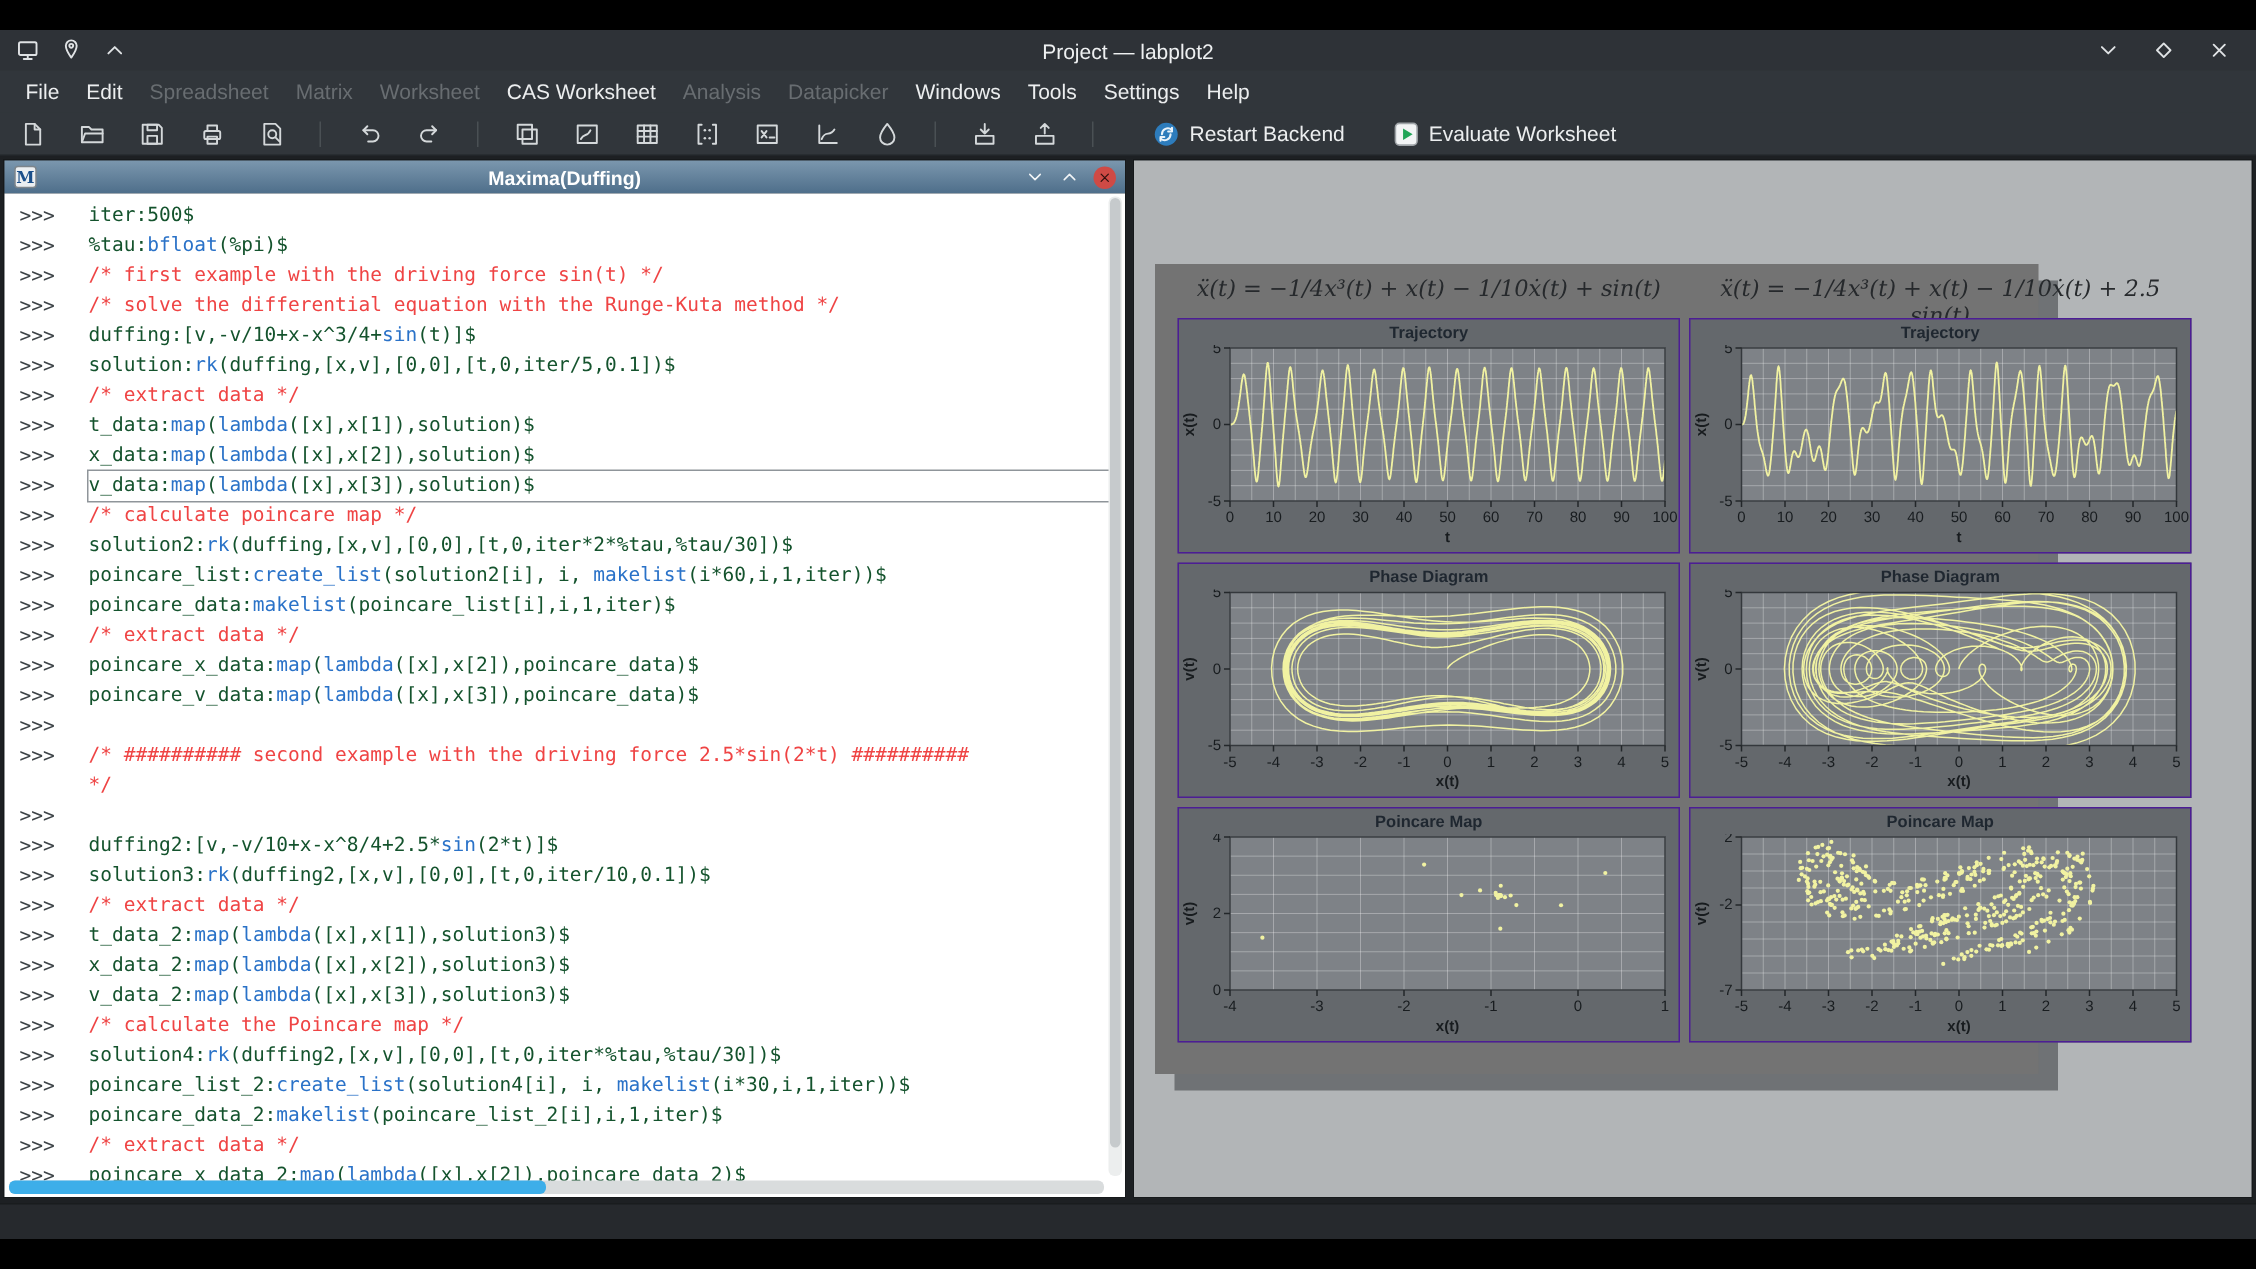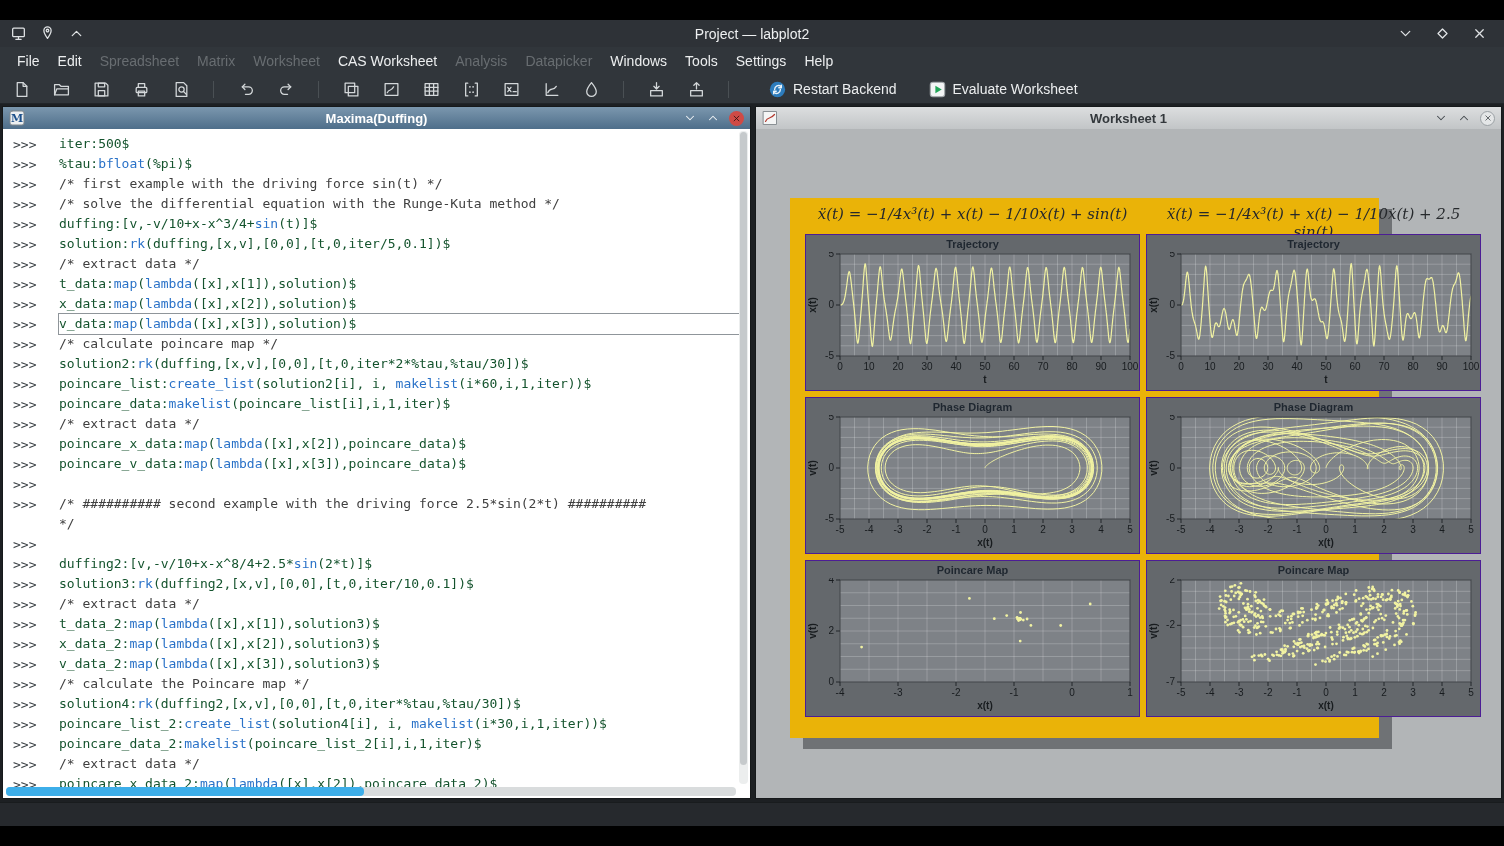--- a/index.html
+++ b/index.html
@@ -46,29 +46,29 @@
   .swt-close.gray .icon{color:#3a3f43;width:10px;height:10px}
 
   
   .console{flex:1;background:#fff;position:relative;overflow:hidden;font-family:"DejaVu Sans Mono",monospace;font-size:13px;padding:5px 10px 0 10px}
   .code-line{height:20px;display:flex;white-space:pre;align-items:center}
   .prompt{width:46px;flex:none;color:#3d4347}
   .code-body{flex:1;display:block;height:20px;line-height:20px}
   .code-line.selected .code-body{outline:1px solid #8f959a}
   .tok-t{color:#14532d}
   .tok-k{color:#2a72c8}
-  .tok-c{color:#404040}
+  .tok-c{color:#ef4444}
   .hscroll{position:absolute;bottom:2px;left:3px;right:14px;height:9px;background:#d9dcdd;border-radius:4px}
   .hscroll-thumb{position:absolute;left:0;top:0;bottom:0;width:49%;background:#3daee9;border-radius:4px;cursor:pointer}
   .vscroll{position:absolute;top:2px;right:2px;bottom:14px;width:9px;background:#eceeee;border-radius:4px}
   .vscroll-thumb{position:absolute;top:1px;left:1px;right:1px;height:97%;background:#c6cacc;border-radius:4px;cursor:pointer}
 
   
   .ws-view{flex:1;background:#b2b5b7;position:relative;overflow:hidden}
-  .ws-page{position:absolute;left:34px;top:69px;width:589px;height:540px;background:#eab308;box-shadow:13px 11px 0 #6f7275}
+  .ws-page{position:absolute;left:14px;top:69px;width:589px;height:540px;background:#737373;box-shadow:13px 11px 0 #6f7275}
   .eq-row{position:absolute;left:15px;top:7px;width:676px;display:flex}
   .eq{width:335px;text-align:center;font-family:"DejaVu Serif",serif;font-style:italic;font-size:15px;color:#26292c;cursor:pointer}
   .eq + .eq{margin-left:6px}
   .plot-grid{position:absolute;left:15px;top:36px;display:grid;grid-template-columns:335px 335px;grid-auto-rows:157px;gap:6px}
   .plot{background:#64686c;border:1px solid #4c1d95;overflow:hidden;cursor:pointer}
   .plot-title{text-align:center;font-size:11px;font-weight:bold;color:#1f2730;padding-top:3px;height:17px}
 
   
   .statusbar{height:24px;background:#26292d;border-top:1px solid #191c1e;flex:none}
 </style>
@@ -363,48 +363,20 @@
         <div class="vscroll">
             <div class="vscroll-thumb"></div>
           </div>
         <div class="hscroll">
             <div class="hscroll-thumb"></div>
           </div>
       </div>
     </div>
 
     <div class="subwin" style="left:755px;top:2px;width:747px;height:693px;">
-      <div class="subwin-title inactive">
-        <span class="icon" style="width:16px;height:16px">
-            <svg viewBox="0 0 16 16" width="100%" height="100%" fill="none" stroke="currentColor" stroke-width="1.2" stroke-linecap="round" stroke-linejoin="round">
-              <rect x="1.5" y="1.5" width="13" height="13" fill="#f4f5f5" stroke="#8a9094" stroke-width="1"></rect>
-              <path d="M3.5 11.5c2.5-5.5 4.5-1.5 9-7" stroke="#b33a2f" stroke-width="1.2"></path>
-            </svg>
-          </span>
-        <span class="swt-text">Worksheet 1</span>
-        <span class="swt-controls">
-          <span class="icon">
-              <svg viewBox="0 0 16 16" width="100%" height="100%" fill="none" stroke="currentColor" stroke-width="1.2" stroke-linecap="round" stroke-linejoin="round">
-                <path d="M4 6l4 4 4-4"></path>
-              </svg>
-            </span>
-          <span class="icon">
-              <svg viewBox="0 0 16 16" width="100%" height="100%" fill="none" stroke="currentColor" stroke-width="1.2" stroke-linecap="round" stroke-linejoin="round">
-                <path d="M4 10l4-4 4 4"></path>
-              </svg>
-            </span>
-          <span class="swt-close gray">
-              <span class="icon">
-                <svg viewBox="0 0 16 16" width="100%" height="100%" fill="none" stroke="currentColor" stroke-width="1.2" stroke-linecap="round" stroke-linejoin="round">
-                  <path d="M4.5 4.5l7 7M11.5 4.5l-7 7"></path>
-                </svg>
-              </span>
-            </span>
-        </span>
-      </div>
       <div class="ws-view">
         <div class="ws-page">
           <div class="eq-row">
             <div class="eq">ẍ(t) = −1/4x³(t) + x(t) − 1/10ẋ(t) + sin(t)</div>
             <div class="eq">ẍ(t) = −1/4x³(t) + x(t) − 1/10ẋ(t) + 2.5 sin(t)</div>
           </div>
           <div class="plot-grid">
               <div class="plot"><div class="plot-title">Trajectory</div><svg width="333" height="136">
                   <rect x="34" y="2" width="290" height="102" fill="#7e8287"></rect>
                   <g stroke="#ffffff" stroke-opacity="0.35" stroke-width="0.6">

